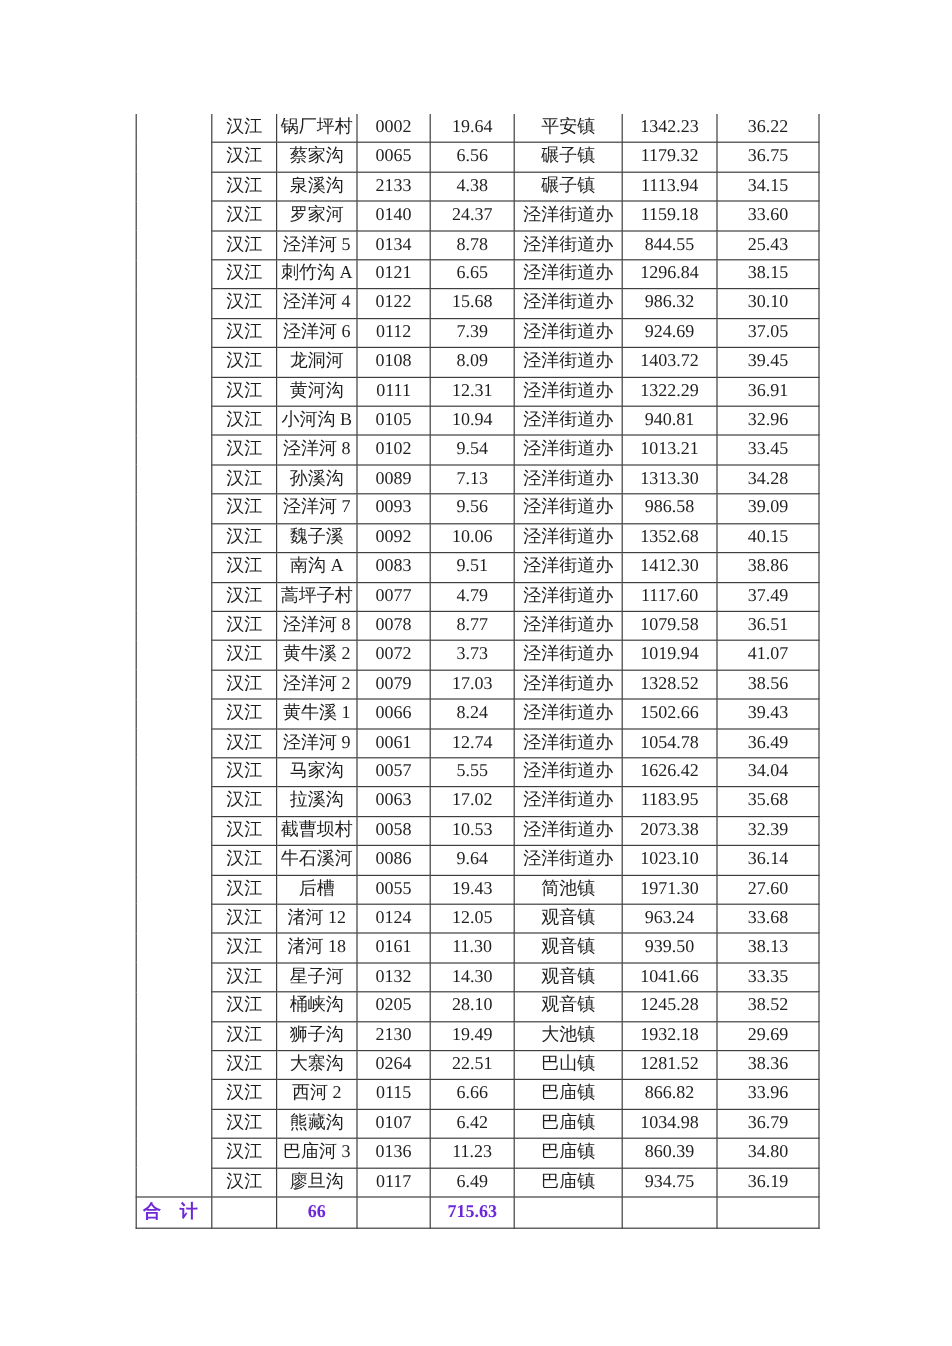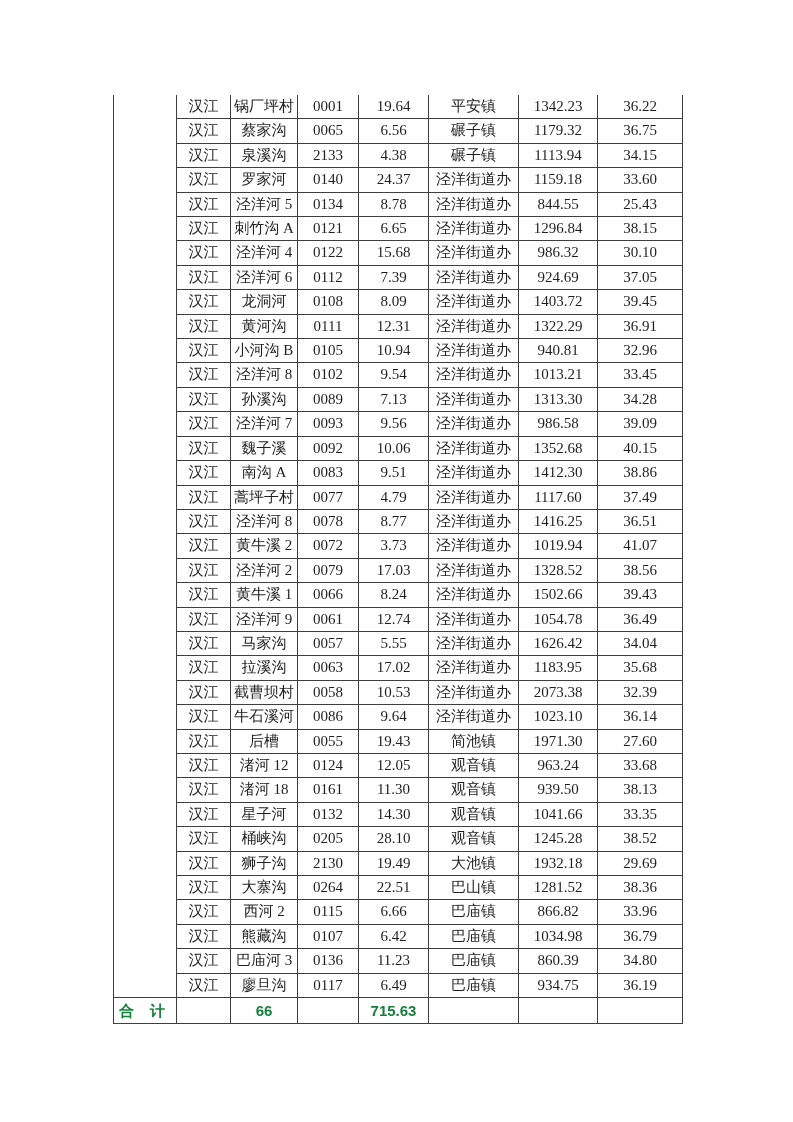--- a/index.html
+++ b/index.html
@@ -49,24 +49,24 @@
   
   tr.first-row td {
     border-top: none;
   }
   td.merged-col {
     border-top: none;
   }
   tr.total-row td {
     height: 25px;
     line-height: 25px;
-    font-family: Liberation Sans, sans-serif;
+    font-family: Liberation Serif, serif;
     font-weight: bold;
     font-size: 15px;
-    color: #15803d;
+    color: #6d28d9;
   }
   tr.total-row td.total-label {
     letter-spacing: 6px;
   }
 </style>
 </head>
 <body>
 
 <div class="page">
   <div class="table-wrap">
@@ -79,21 +79,21 @@
         <col style="width:70px">
         <col style="width:90px">
         <col style="width:79px">
         <col style="width:85px">
       </colgroup>
       <tbody>
           <tr class="data-row first-row">
             <td rowspan="37" class="merged-col"></td>
             <td>汉江</td>
             <td>锅厂坪村</td>
-            <td>0001</td>
+            <td>0002</td>
             <td>19.64</td>
             <td>平安镇</td>
             <td>1342.23</td>
             <td>36.22</td>
           </tr>
           <tr class="data-row">
             <td>汉江</td>
             <td>蔡家沟</td>
             <td>0065</td>
             <td>6.56</td>
@@ -235,21 +235,21 @@
             <td>泾洋街道办</td>
             <td>1117.60</td>
             <td>37.49</td>
           </tr>
           <tr class="data-row">
             <td>汉江</td>
             <td>泾洋河 8</td>
             <td>0078</td>
             <td>8.77</td>
             <td>泾洋街道办</td>
-            <td>1416.25</td>
+            <td>1079.58</td>
             <td>36.51</td>
           </tr>
           <tr class="data-row">
             <td>汉江</td>
             <td>黄牛溪 2</td>
             <td>0072</td>
             <td>3.73</td>
             <td>泾洋街道办</td>
             <td>1019.94</td>
             <td>41.07</td>

